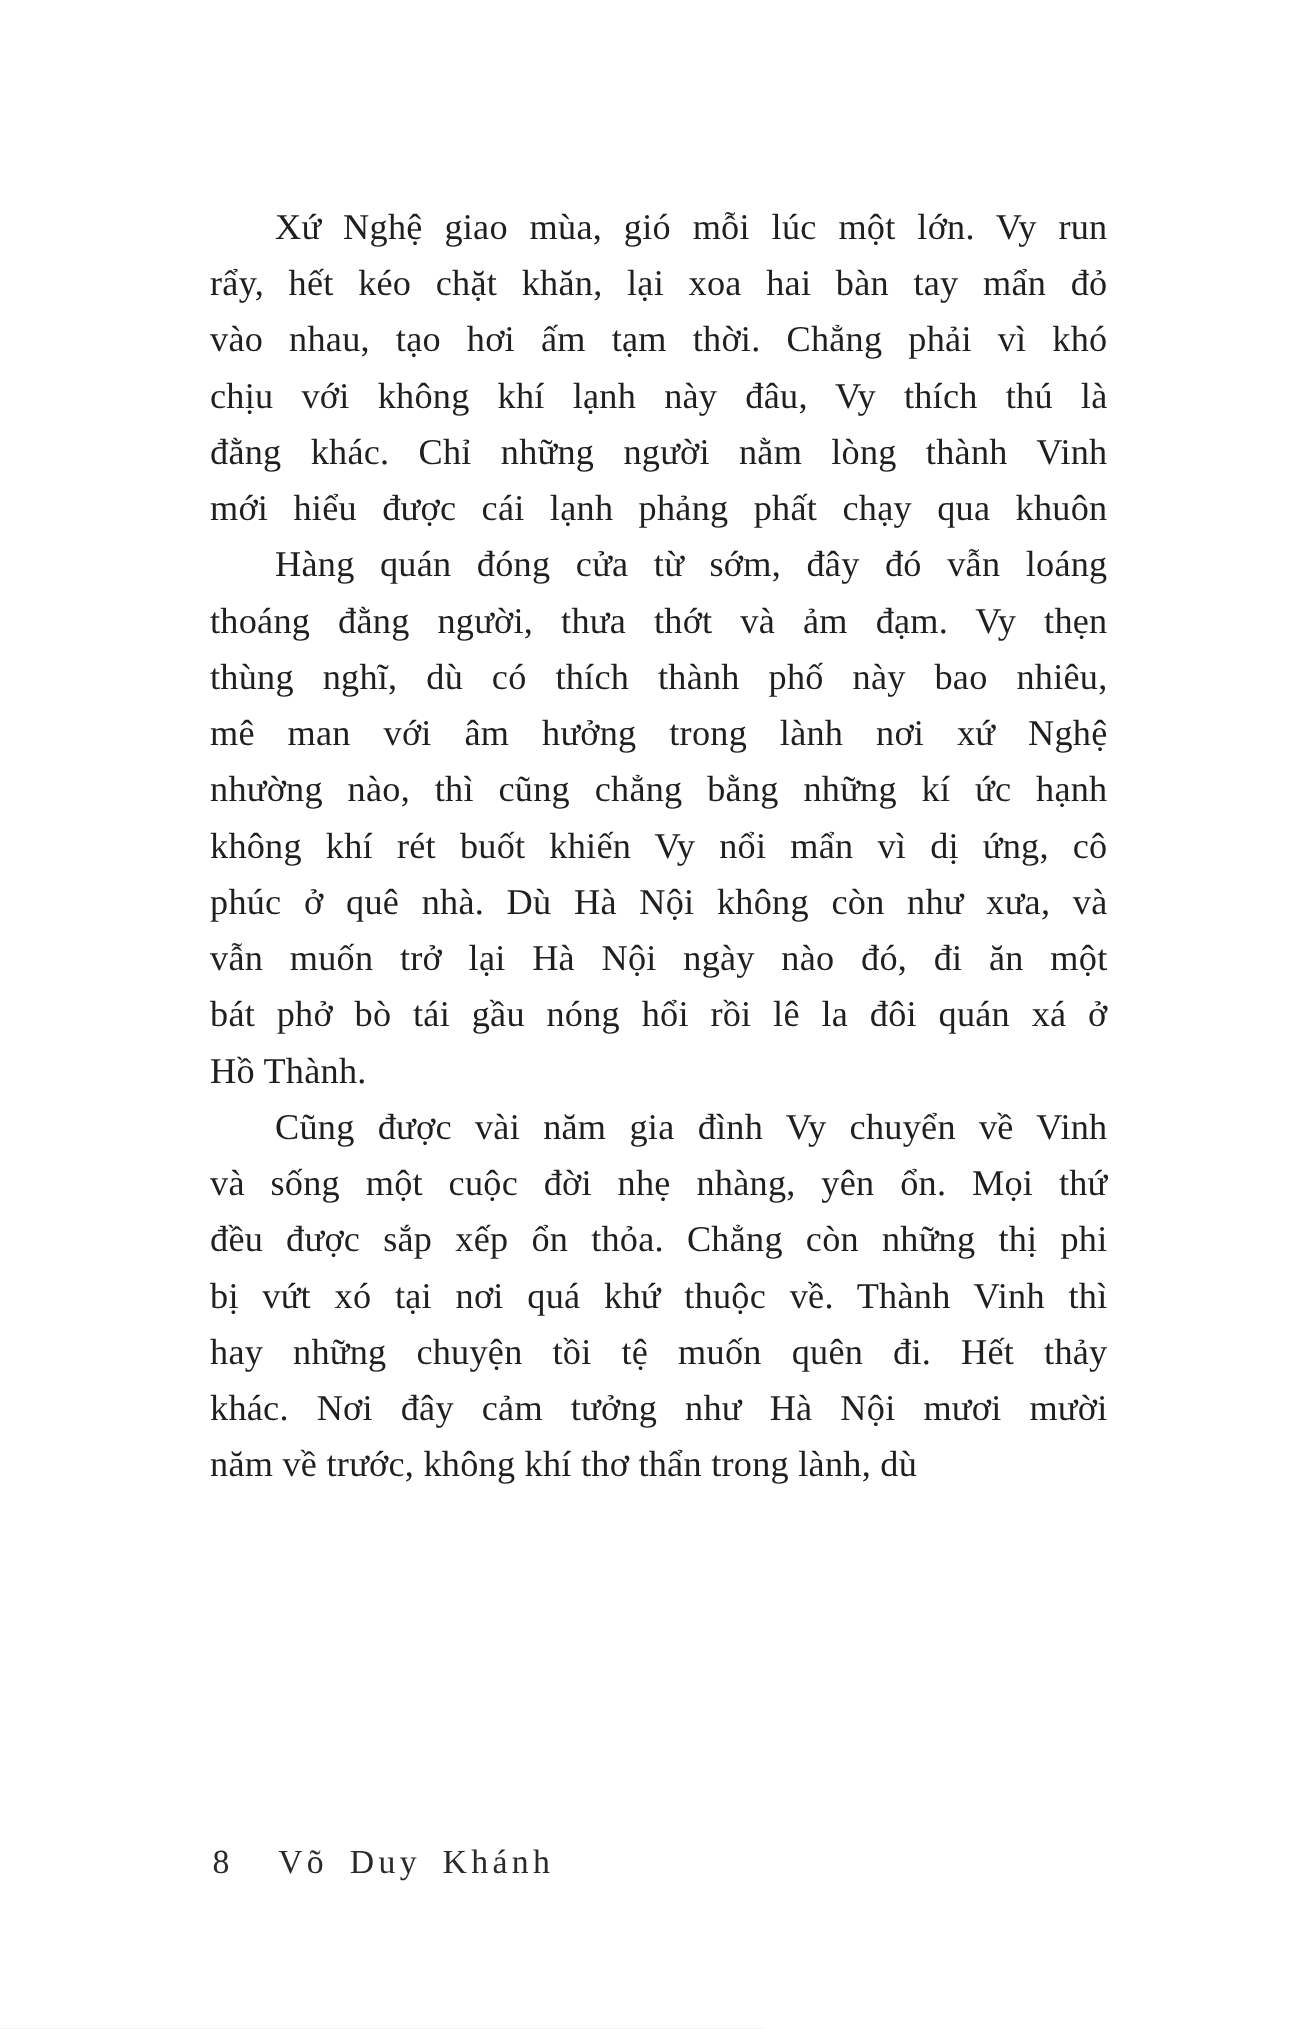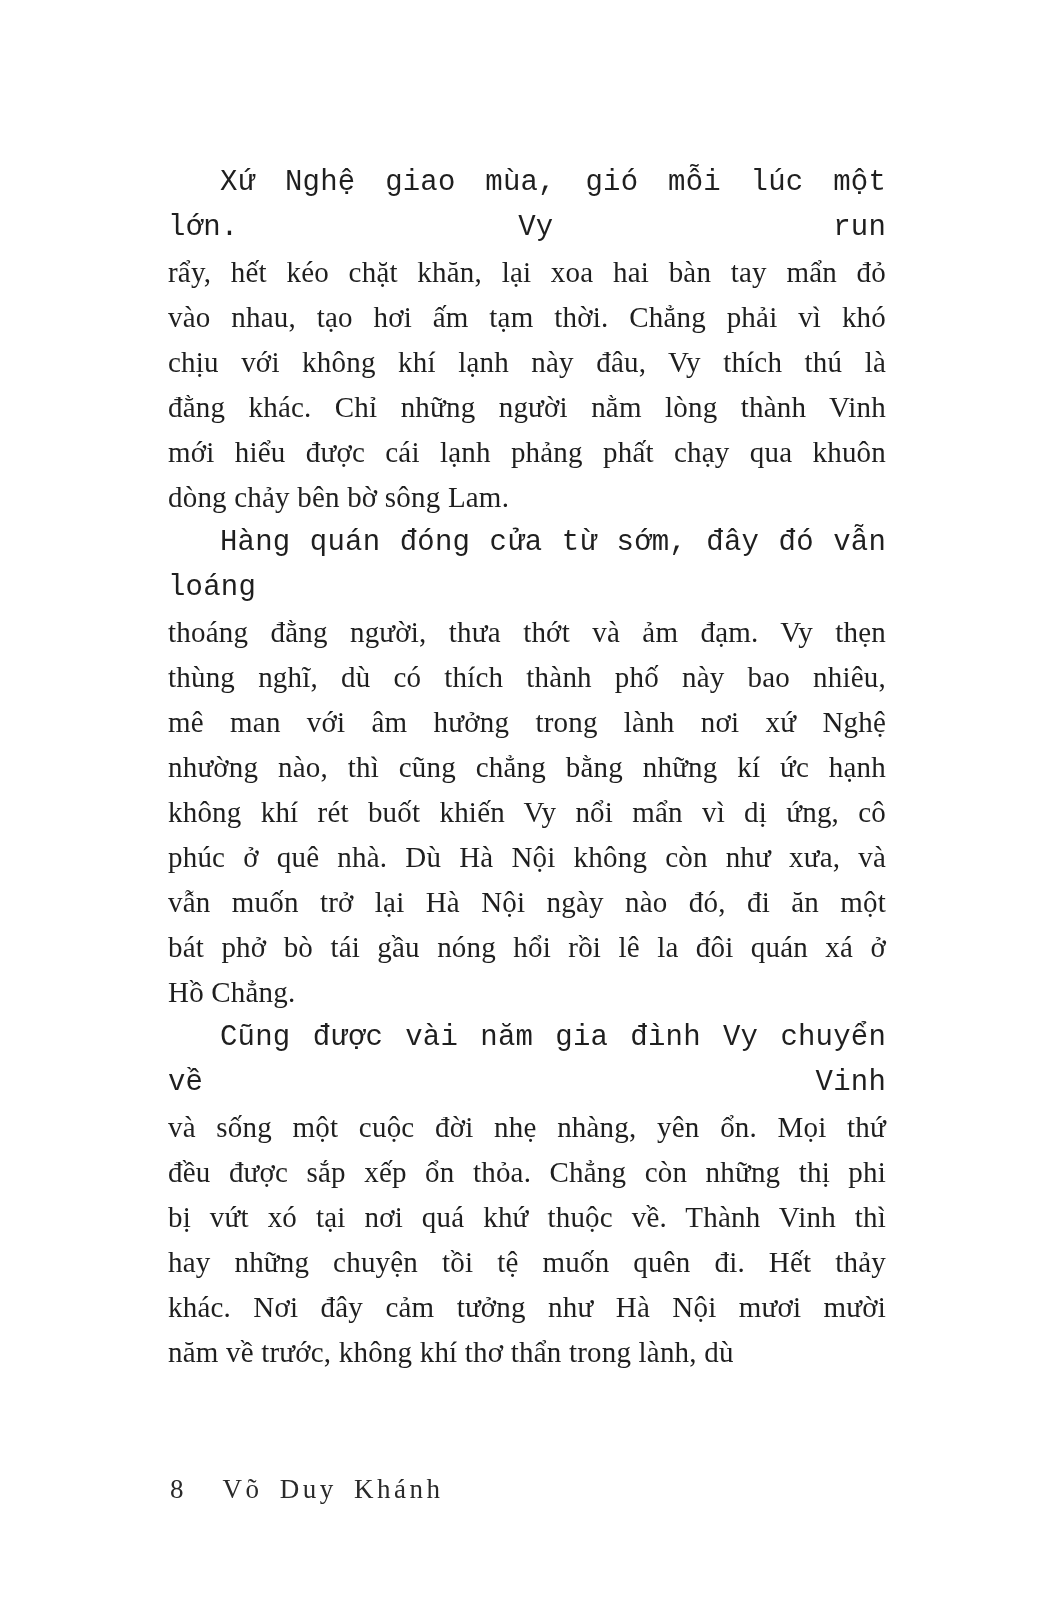--- a/index.html
+++ b/index.html
@@ -29,21 +29,20 @@
   .para .line {
     font-size: 29px;
     line-height: 45px;
     text-align: justify;
     text-align-last: justify;
     white-space: normal;
     letter-spacing: 0.2px;
   }
   .para .line.first {
     text-indent: 52px;
-    font-family: Liberation Mono, monospace;
   }
   .para .line.last {
     text-align-last: left;
   }
   .footer {
     position: absolute;
     left: 170px;
     top: 1472px;
     display: flex;
     align-items: baseline;
@@ -67,33 +66,32 @@
 
   <div class="text-block">
 
   <div class="para">
         <div class="line first">Xứ Nghệ giao mùa, gió mỗi lúc một lớn. Vy run</div>
         <div class="line">rẩy, hết kéo chặt khăn, lại xoa hai bàn tay mẩn đỏ</div>
         <div class="line">vào nhau, tạo hơi ấm tạm thời. Chẳng phải vì khó</div>
         <div class="line">chịu với không khí lạnh này đâu, Vy thích thú là</div>
         <div class="line">đằng khác. Chỉ những người nằm lòng thành Vinh</div>
         <div class="line">mới hiểu được cái lạnh phảng phất chạy qua khuôn</div>
-        <div class="line last">dòng chảy bên bờ sông Lam.</div>
       </div>
       <div class="para">
         <div class="line first">Hàng quán đóng cửa từ sớm, đây đó vẫn loáng</div>
         <div class="line">thoáng đằng người, thưa thớt và ảm đạm. Vy thẹn</div>
         <div class="line">thùng nghĩ, dù có thích thành phố này bao nhiêu,</div>
         <div class="line">mê man với âm hưởng trong lành nơi xứ Nghệ</div>
         <div class="line">nhường nào, thì cũng chẳng bằng những kí ức hạnh</div>
         <div class="line">không khí rét buốt khiến Vy nổi mẩn vì dị ứng, cô</div>
         <div class="line">phúc ở quê nhà. Dù Hà Nội không còn như xưa, và</div>
         <div class="line">vẫn muốn trở lại Hà Nội ngày nào đó, đi ăn một</div>
         <div class="line">bát phở bò tái gầu nóng hổi rồi lê la đôi quán xá ở</div>
-        <div class="line last">Hồ Chẳng.</div>
+        <div class="line last">Hồ Thành.</div>
       </div>
       <div class="para">
         <div class="line first">Cũng được vài năm gia đình Vy chuyển về Vinh</div>
         <div class="line">và sống một cuộc đời nhẹ nhàng, yên ổn. Mọi thứ</div>
         <div class="line">đều được sắp xếp ổn thỏa. Chẳng còn những thị phi</div>
         <div class="line">bị vứt xó tại nơi quá khứ thuộc về. Thành Vinh thì</div>
         <div class="line">hay những chuyện tồi tệ muốn quên đi. Hết thảy</div>
         <div class="line">khác. Nơi đây cảm tưởng như Hà Nội mươi mười</div>
         <div class="line last">năm về trước, không khí thơ thẩn trong lành, dù</div>
       </div>

